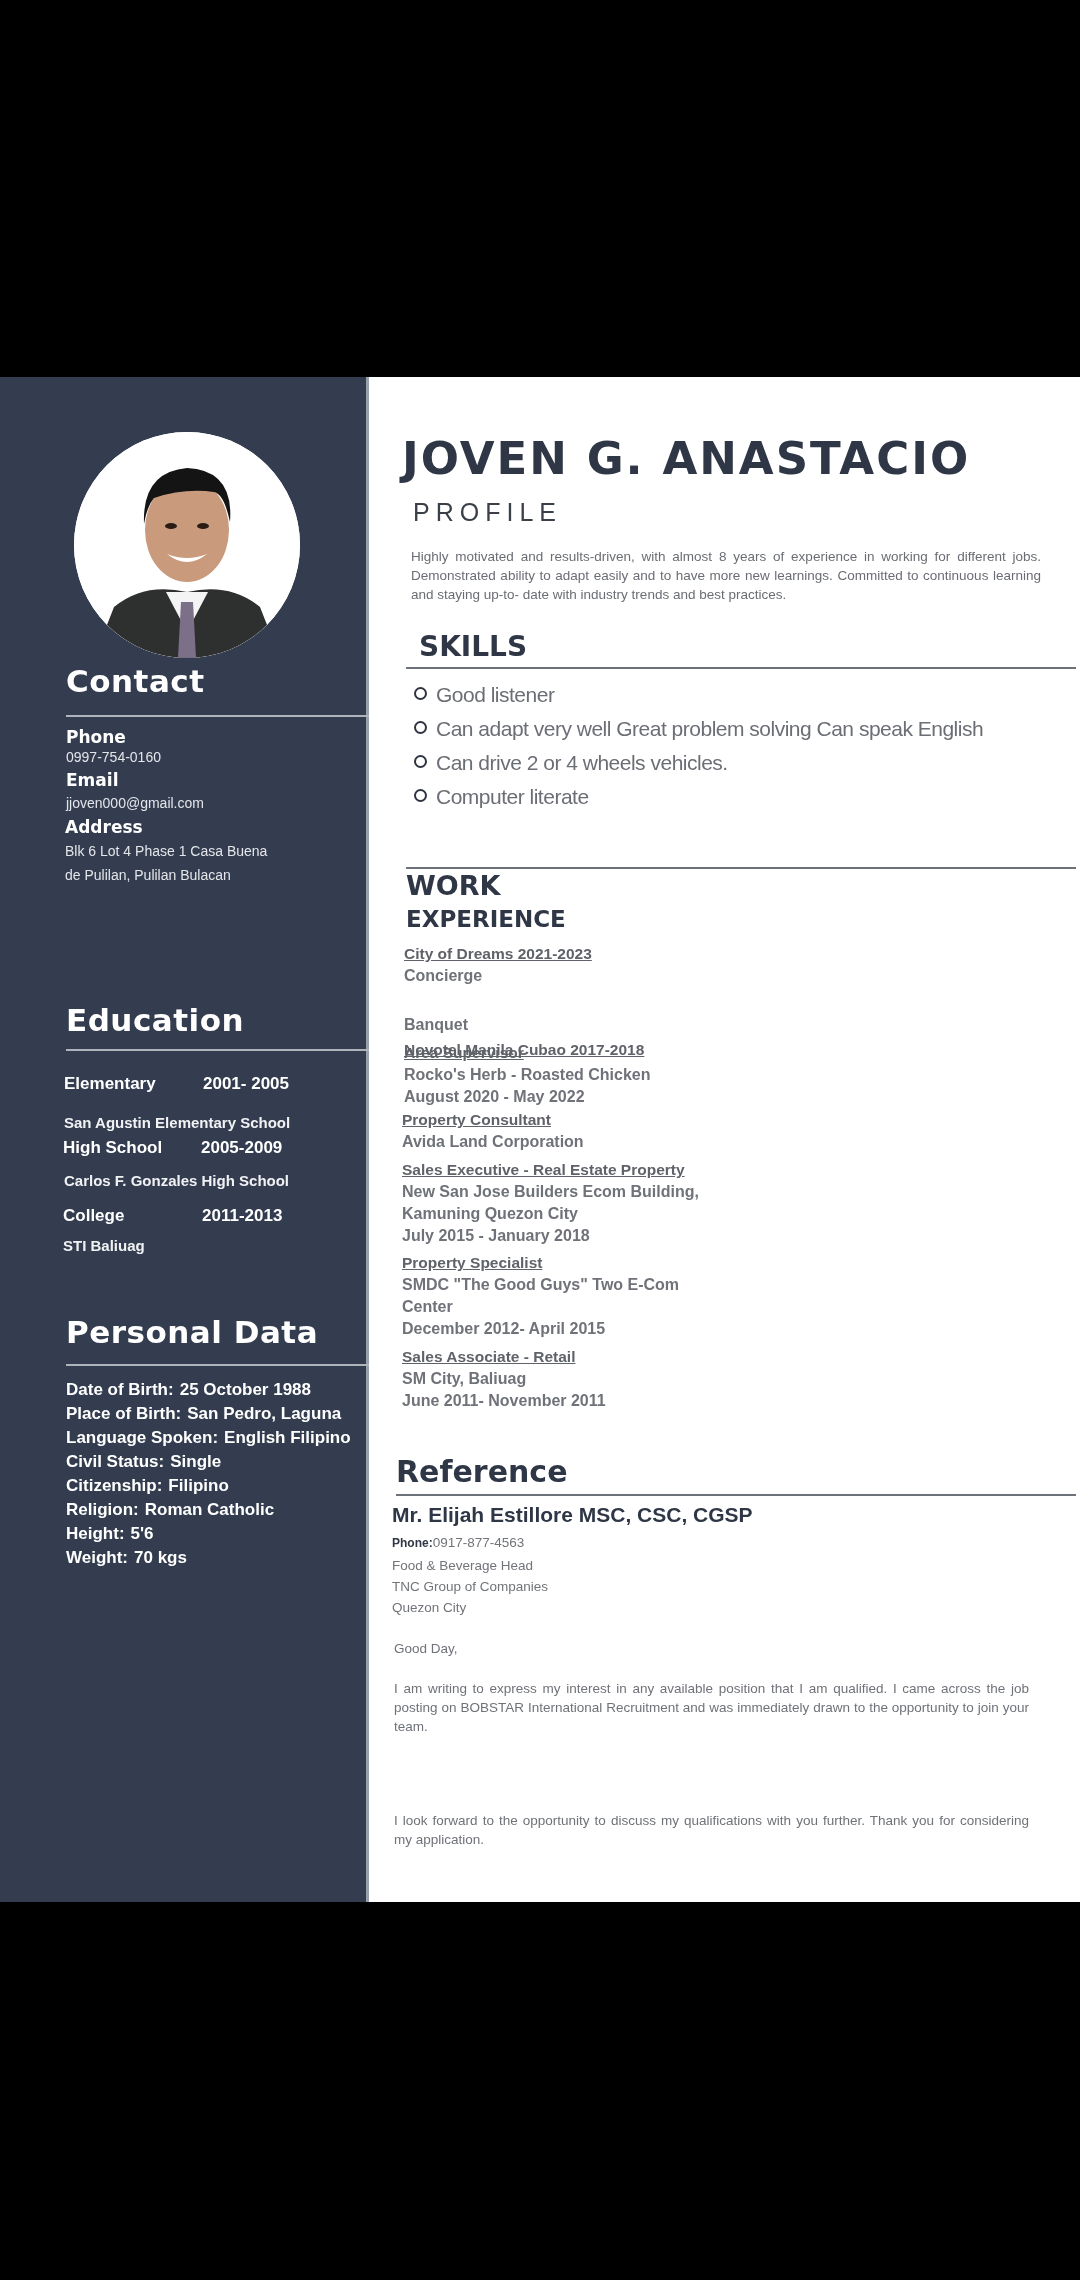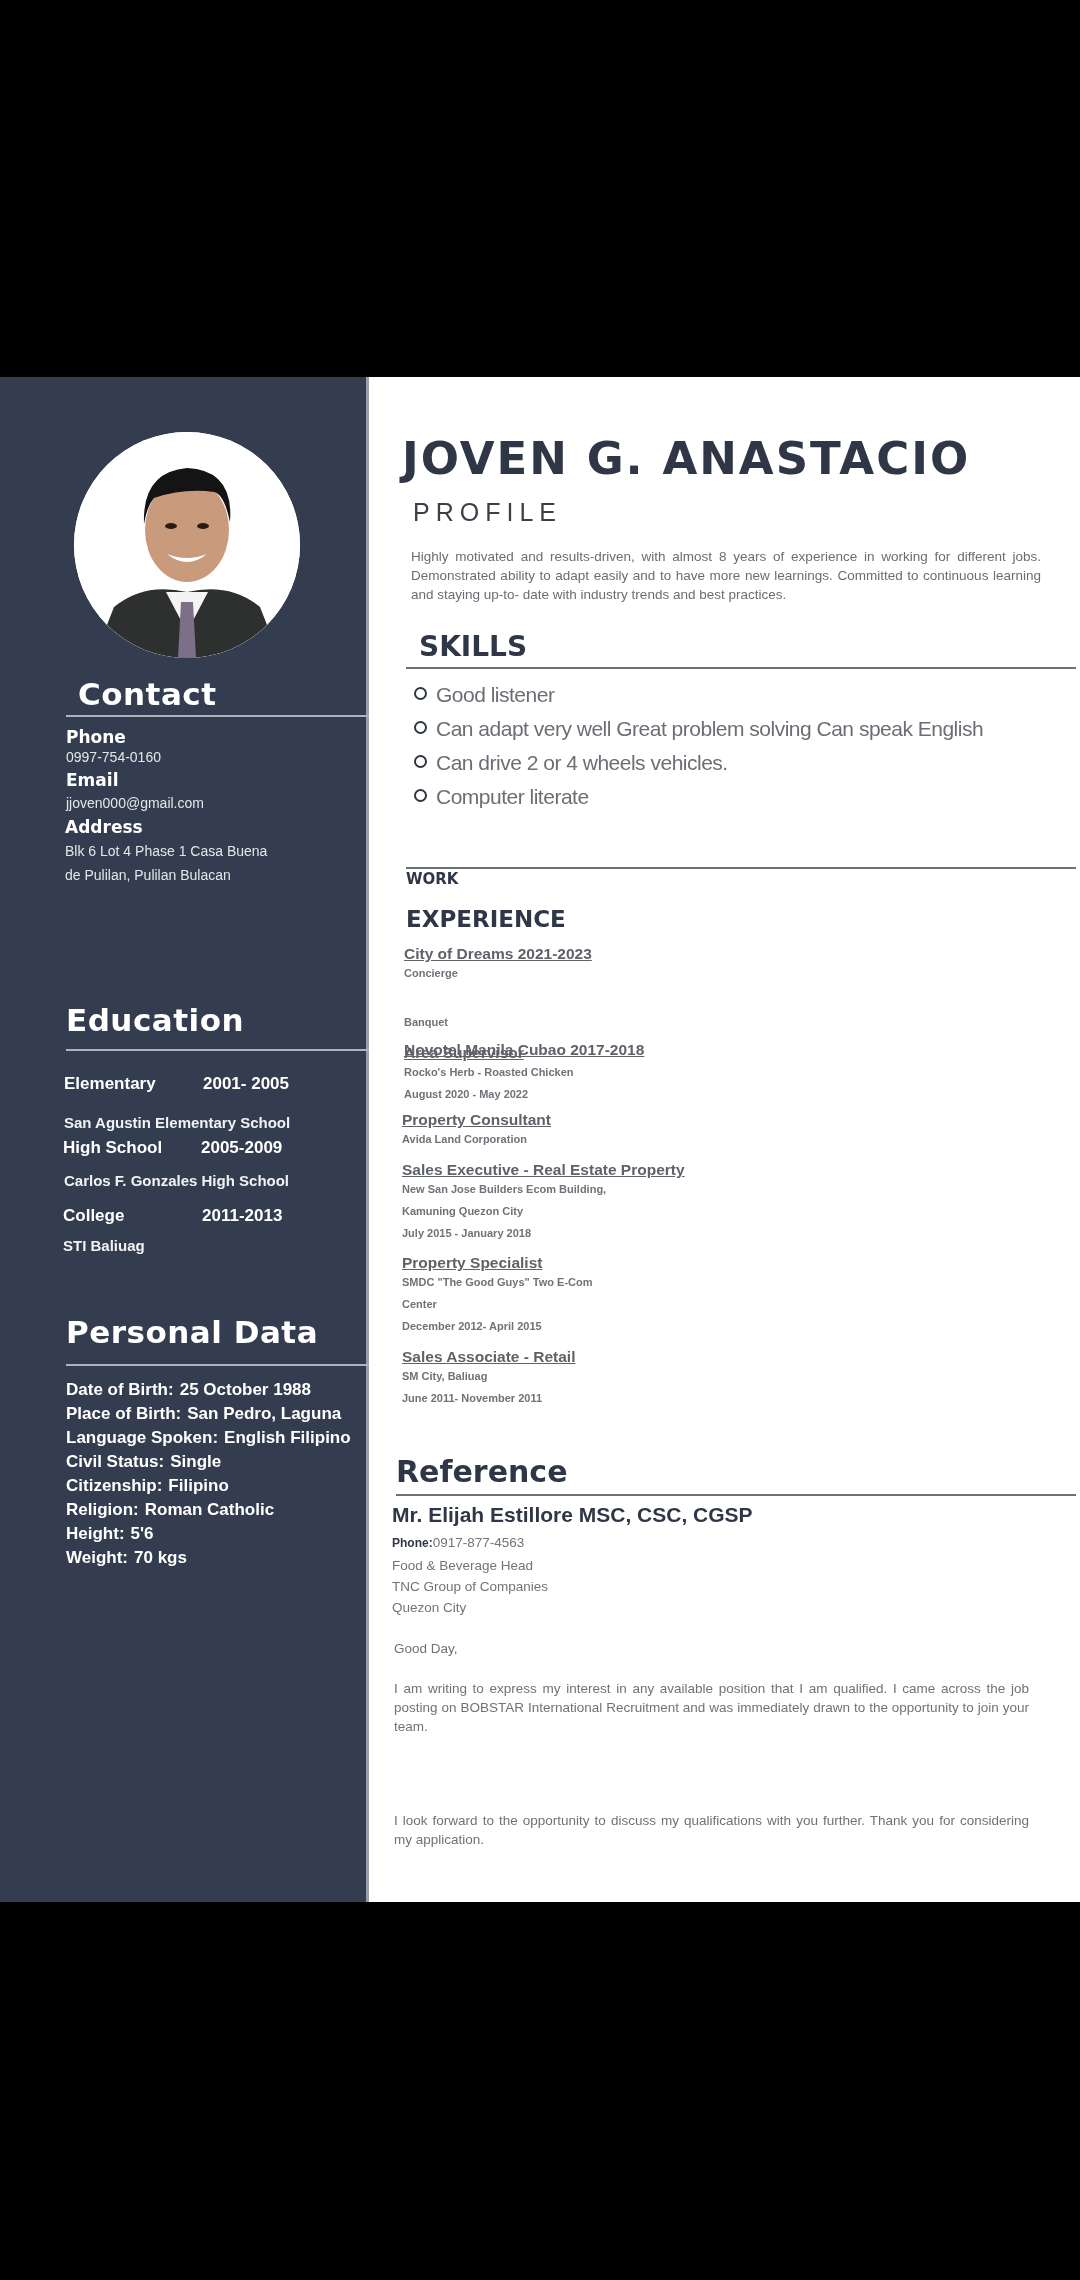--- a/index.html
+++ b/index.html
@@ -48,21 +48,21 @@
   .sec-h {
     position:absolute; font-family:"DejaVu Sans", sans-serif; font-weight:bold; color:#2f3747;
   }
   .rule { position:absolute; height:2px; background:#6d717a; }
   .skill { position:absolute; left:45px; font-size:21px; color:#6b6e74; letter-spacing:-0.5px; white-space:nowrap; }
   .skill .dot {
     display:inline-block; width:9px; height:9px; border:2.5px solid #2f3442; border-radius:50%;
     margin-right:9px; vertical-align:2px;
   }
   .job-t { position:absolute; left:35px; font-size:15.5px; font-weight:bold; color:#5f6268; text-decoration:underline; white-space:nowrap; }
-  .job-d { position:absolute; left:35px; font-size:11px; font-weight:bold; color:#6f7278; white-space:nowrap; }
+  .job-d { position:absolute; left:35px; font-size:16px; font-weight:bold; color:#6f7278; white-space:nowrap; }
   .ref-name { position:absolute; left:23px; top:1126px; font-size:21px; font-weight:bold; color:#2f3747; }
   .ref-line { position:absolute; left:23px; font-size:13.5px; color:#717479; }
   .ref-line b { color:#2f3747; font-size:12px; }
   .letter { position:absolute; left:25px; width:635px; font-size:13.5px; line-height:19px; color:#6f7278; text-align:justify; }
 </style>
 </head>
 <body>
 
 <div class="doc">
 
@@ -74,21 +74,21 @@
         <path d="M92 160 L113 200 L134 160 Z" fill="#f4f4f4"></path>
         <path d="M107 170 L119 170 L122 226 L104 226 Z" fill="#7c6f88"></path>
         <ellipse cx="113" cy="98" rx="42" ry="52" fill="#c99a7c"></ellipse>
         <path d="M70 92 Q68 40 113 36 Q160 38 156 90 Q150 62 140 60 Q110 56 80 66 Q73 74 70 92 Z" fill="#141414"></path>
         <path d="M93 122 Q113 138 133 122 Q113 130 93 122 Z" fill="#ffffff"></path>
         <ellipse cx="97" cy="94" rx="6" ry="3" fill="#2a1c14"></ellipse>
         <ellipse cx="129" cy="94" rx="6" ry="3" fill="#2a1c14"></ellipse>
       </svg>
     </div>
 
-    <div class="side-h" style="top:299px;margin-left:12px;">Contact</div>
+    <div class="side-h" style="top:286px;">Contact</div>
     <div class="side-rule" style="top:338px;"></div>
     <div class="lbl" style="left:66px; top:350px;">Phone</div>
     <div class="val" style="left:66px; top:372px;">0997-754-0160</div>
     <div class="lbl" style="left:66px; top:393px;">Email</div>
     <div class="val" style="left:66px; top:418px;">jjoven000@gmail.com</div>
     <div class="lbl" style="left:65px; top:440px;">Address</div>
     <div class="val" style="left:65px; top:466px;">Blk 6 Lot 4 Phase 1 Casa Buena</div>
     <div class="val" style="left:65px; top:490px;">de Pulilan, Pulilan Bulacan</div>
 
     <div class="side-h" style="top:625px;">Education</div>
@@ -125,21 +125,21 @@
     <div class="profile-p">Highly motivated and results-driven, with almost 8 years of experience in working for different jobs. Demonstrated ability to adapt easily and to have more new learnings. Committed to continuous learning and staying up-to- date with industry trends and best practices.</div>
 
     <div class="sec-h" style="left:50px; top:253px; font-size:28px;">SKILLS</div>
     <div class="rule" style="left:37px; top:290px; width:670px;"></div>
     <div class="skill" style="top:306px;"><span class="dot"></span><span>Good listener</span></div>
     <div class="skill" style="top:340px;"><span class="dot"></span><span>Can adapt very well Great problem solving Can speak English</span></div>
     <div class="skill" style="top:374px;"><span class="dot"></span><span>Can drive 2 or 4 wheels vehicles.</span></div>
     <div class="skill" style="top:408px;"><span class="dot"></span><span>Computer literate</span></div>
 
     <div class="rule" style="left:37px; top:490px; width:670px;"></div>
-    <div class="sec-h" style="left:37px; top:493px; font-size:15px;">WORK</div>
+    <div class="sec-h" style="left:37px; top:493px; font-size:27px;">WORK</div>
     <div class="sec-h" style="left:37px; top:529px; font-size:23px;">EXPERIENCE</div>
 
     <div class="job-t" style="top:568px;">City of Dreams 2021-2023</div>
     <div class="job-d" style="top:590px;">Concierge</div>
 
     <div class="job-t" style="top:617px;margin-top:47px;">Novotel Manila Cubao 2017-2018</div>
     <div class="job-d" style="top:639px;">Banquet</div>
 
     <div class="job-t" style="top:667px;">Area Supervisor</div>
     <div class="job-d" style="top:689px;">Rocko's Herb - Roasted Chicken</div>

